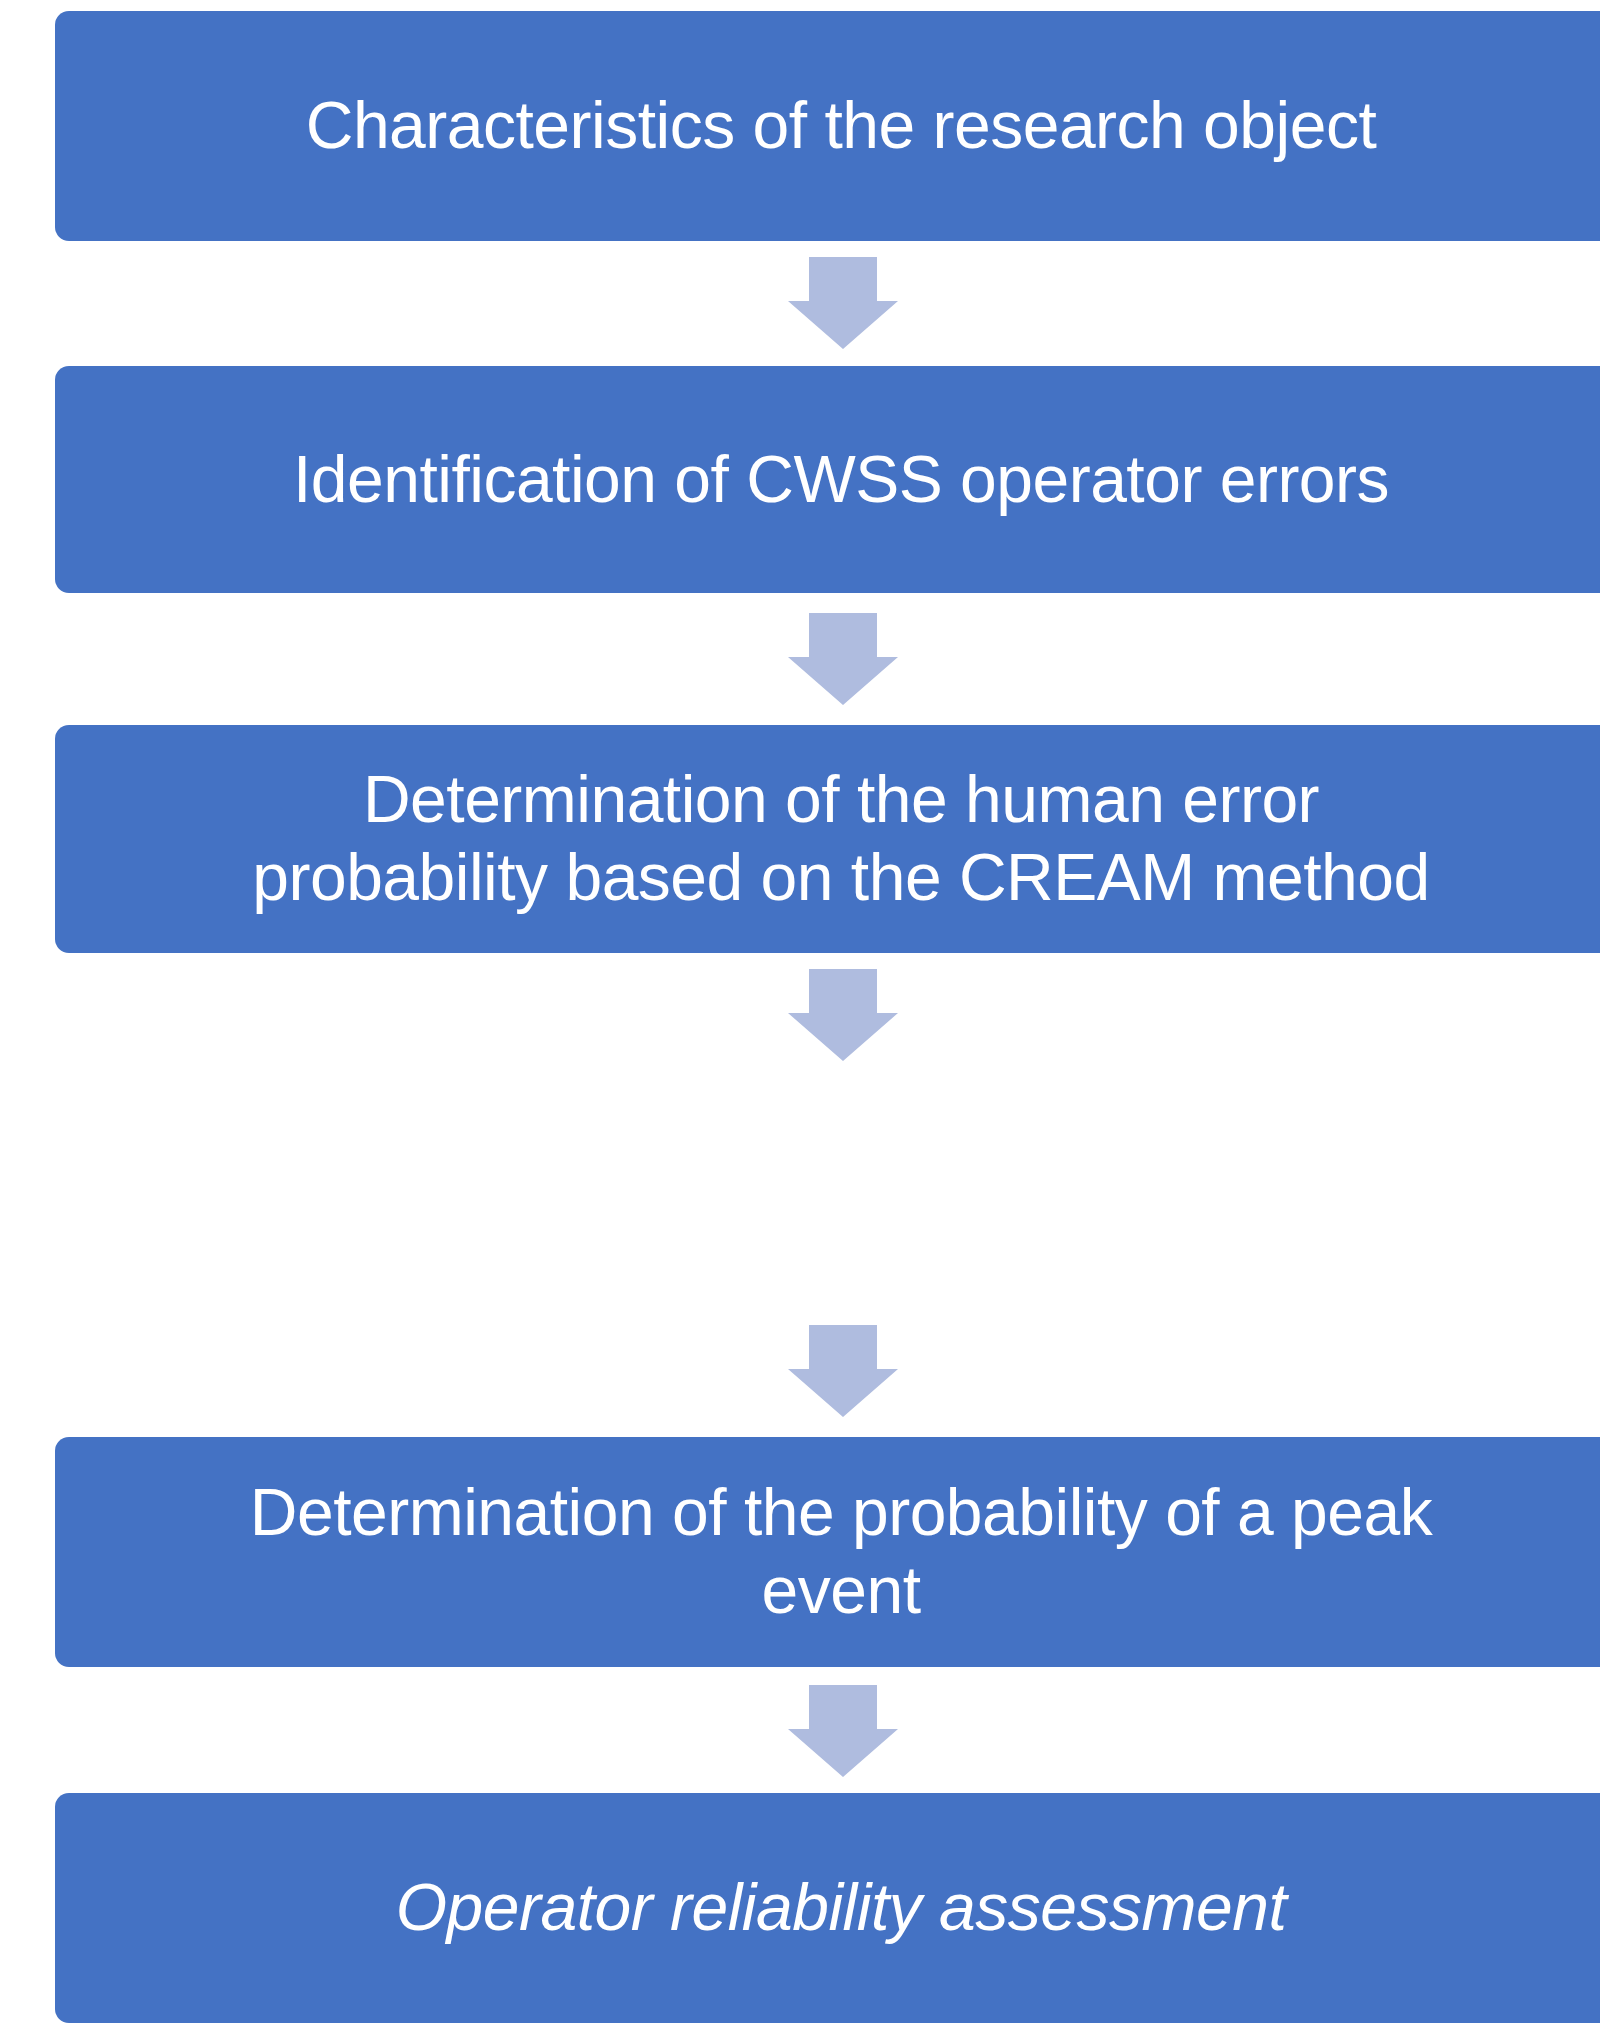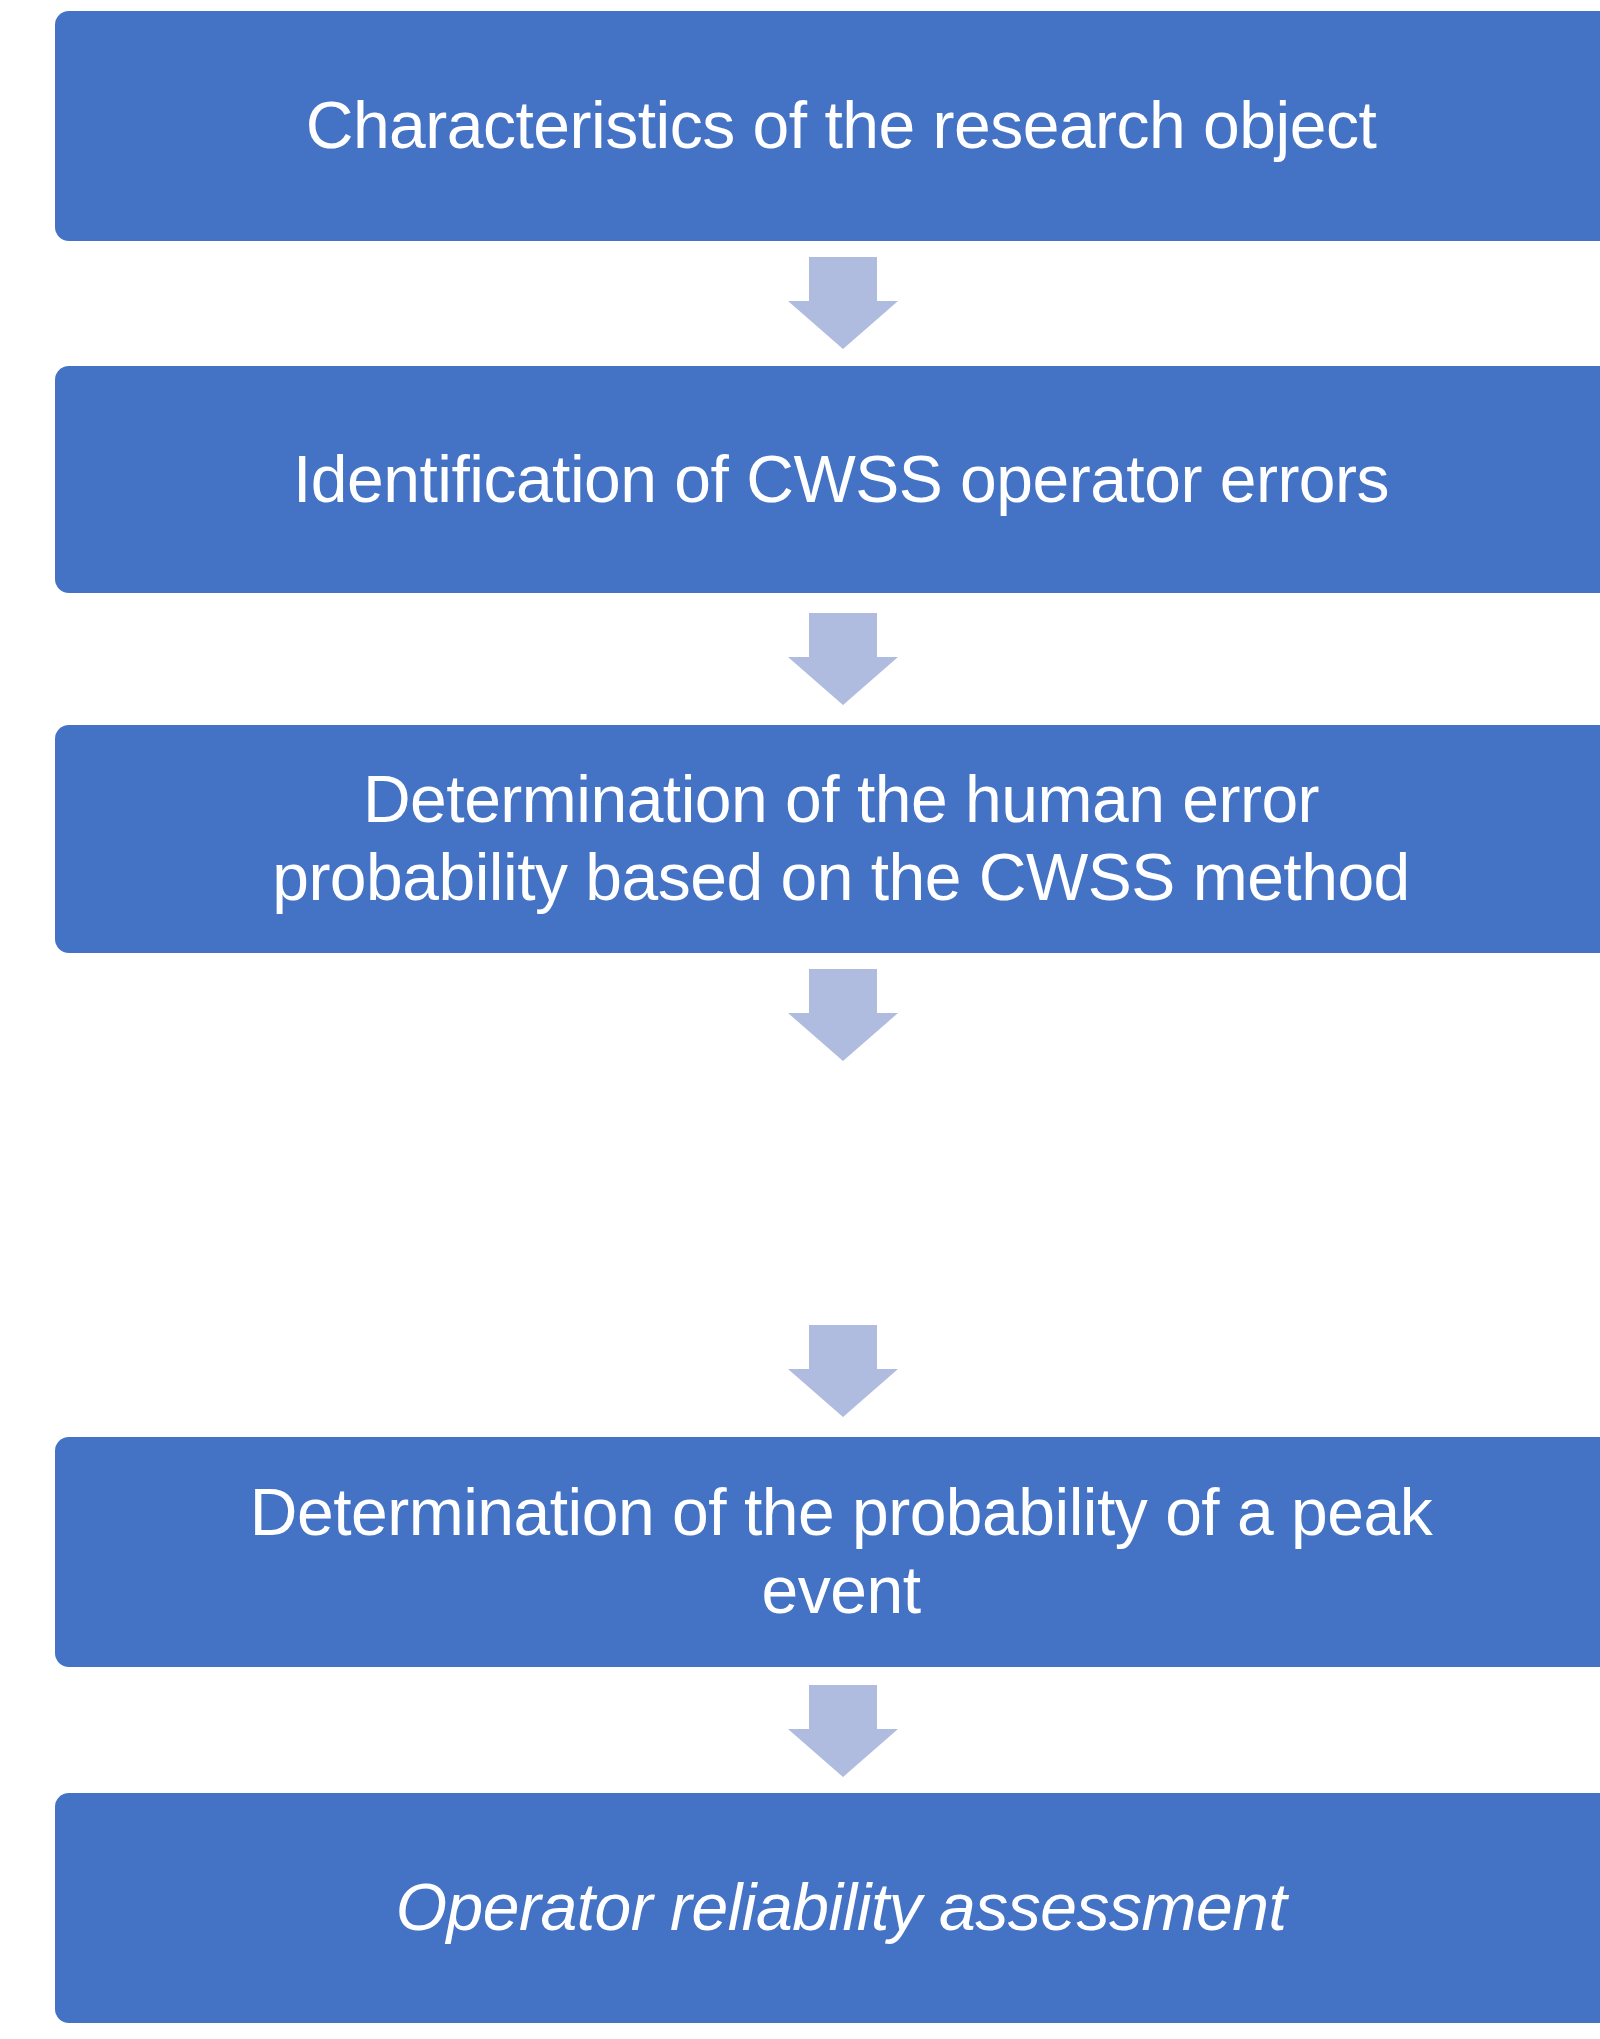--- a/index.html
+++ b/index.html
@@ -89,21 +89,21 @@
   </div>
 
   <div class="arrow-connector arrow-2">
     <svg viewBox="0 0 110 92" xmlns="http://www.w3.org/2000/svg">
       <polygon points="21,0 89,0 89,44 110,44 55,92 0,44 21,44" fill="#AFBCDF"></polygon>
     </svg>
   </div>
 
   <div class="process-box box-3">
     <span class="box-label">Determination of the human error
-probability based on the CWSS method</span>
+probability based on the CREAM method</span>
   </div>
 
   <div class="arrow-connector arrow-3">
     <svg viewBox="0 0 110 92" xmlns="http://www.w3.org/2000/svg">
       <polygon points="21,0 89,0 89,44 110,44 55,92 0,44 21,44" fill="#AFBCDF"></polygon>
     </svg>
   </div>
 
 
   <div class="arrow-connector arrow-4">

